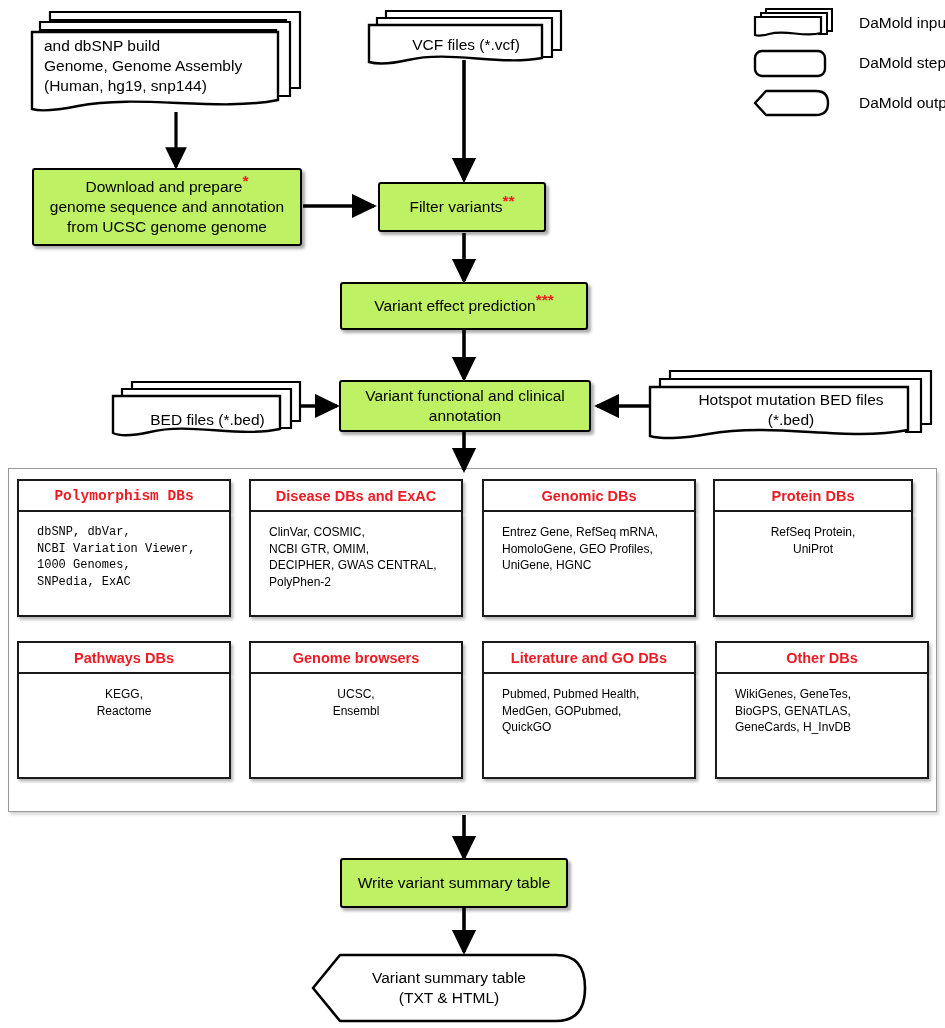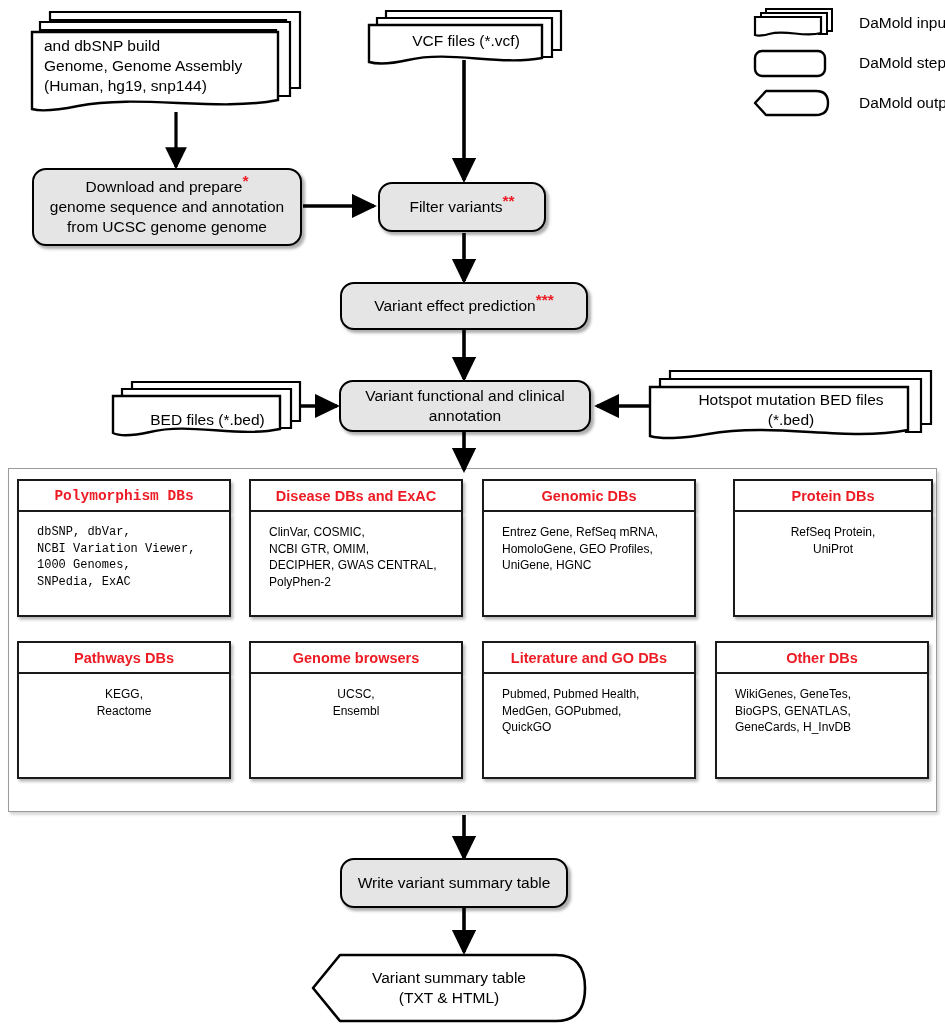--- a/index.html
+++ b/index.html
@@ -26,23 +26,23 @@
     box-sizing: border-box;
     display: flex;
     align-items: center;
     justify-content: center;
     text-align: center;
     line-height: 1.28;
     color: #000;
   }
   
   .step {
-    background: #e5e5e5;
+    background: #bef264;
     border: 2.2px solid #000;
-    border-radius: 14px;
+    border-radius: 3px;
     box-shadow: 2.5px 3px 3px rgba(0,0,0,0.32);
     font-size: 15.5px;
   }
   
   .docstack {
     background: transparent;
     border: none;
     box-shadow: none;
   }
   .docstack svg {
@@ -218,21 +218,21 @@
       <div style="text-align:left;padding-left:16px;">(Human, hg19, snp144)</div>
     </div>
   </div>
 
   <div class="node docstack" style="left:366px; top:6px; width:200px; height:62px;">
     <svg viewBox="0 0 200 62" preserveAspectRatio="none" xmlns="http://www.w3.org/2000/svg">
       <path d="M20,5 L195,5 L195,44 L182,44 L182,12 L20,12 Z" fill="#fff" stroke="#000" stroke-width="2.2"></path>
       <path d="M11,12 L186,12 L186,51 L173,51 L173,19 L11,19 Z" fill="#fff" stroke="#000" stroke-width="2.2"></path>
       <path d="M3,19 L176,19 L176,52 C132,60 84,44 42,54 C24,58 10,58 3,56 Z" fill="#fff" stroke="#000" stroke-width="2.4"></path>
     </svg>
-    <div class="doclabel" style="padding-top:8px;">
+    <div class="doclabel" style="padding-top:16px;">
       <div>VCF files (*.vcf)</div>
     </div>
   </div>
 
   <div class="node docstack" style="left:110px; top:378px; width:195px; height:62px;">
     <svg viewBox="0 0 195 62" preserveAspectRatio="none" xmlns="http://www.w3.org/2000/svg">
       <path d="M22,4 L190,4 L190,43 L177,43 L177,11 L22,11 Z" fill="#fff" stroke="#000" stroke-width="2.2"></path>
       <path d="M12,11 L181,11 L181,50 L168,50 L168,18 L12,18 Z" fill="#fff" stroke="#000" stroke-width="2.2"></path>
       <path d="M3,18 L170,18 L170,51 C128,60 80,44 40,54 C22,58 9,58 3,55 Z" fill="#fff" stroke="#000" stroke-width="2.4"></path>
     </svg>
@@ -312,21 +312,21 @@
 PolyPhen-2</div>
     </div>
 
     <div class="db-panel" style="left:473px; top:10px; width:214px;">
       <div class="db-head">Genomic DBs</div>
       <div class="db-body">Entrez Gene, RefSeq mRNA,
 HomoloGene, GEO Profiles,
 UniGene, HGNC</div>
     </div>
 
-    <div class="db-panel" style="left:724px; top:10px; width:200px;">
+    <div class="db-panel" style="left:704px; top:10px; width:200px;">
       <div class="db-head">Protein DBs</div>
       <div class="db-body centered">RefSeq Protein,
 UniProt</div>
     </div>
 
     <div class="db-panel" style="left:8px; top:172px; width:214px;">
       <div class="db-head">Pathways DBs</div>
       <div class="db-body centered">KEGG,
 Reactome</div>
     </div>

